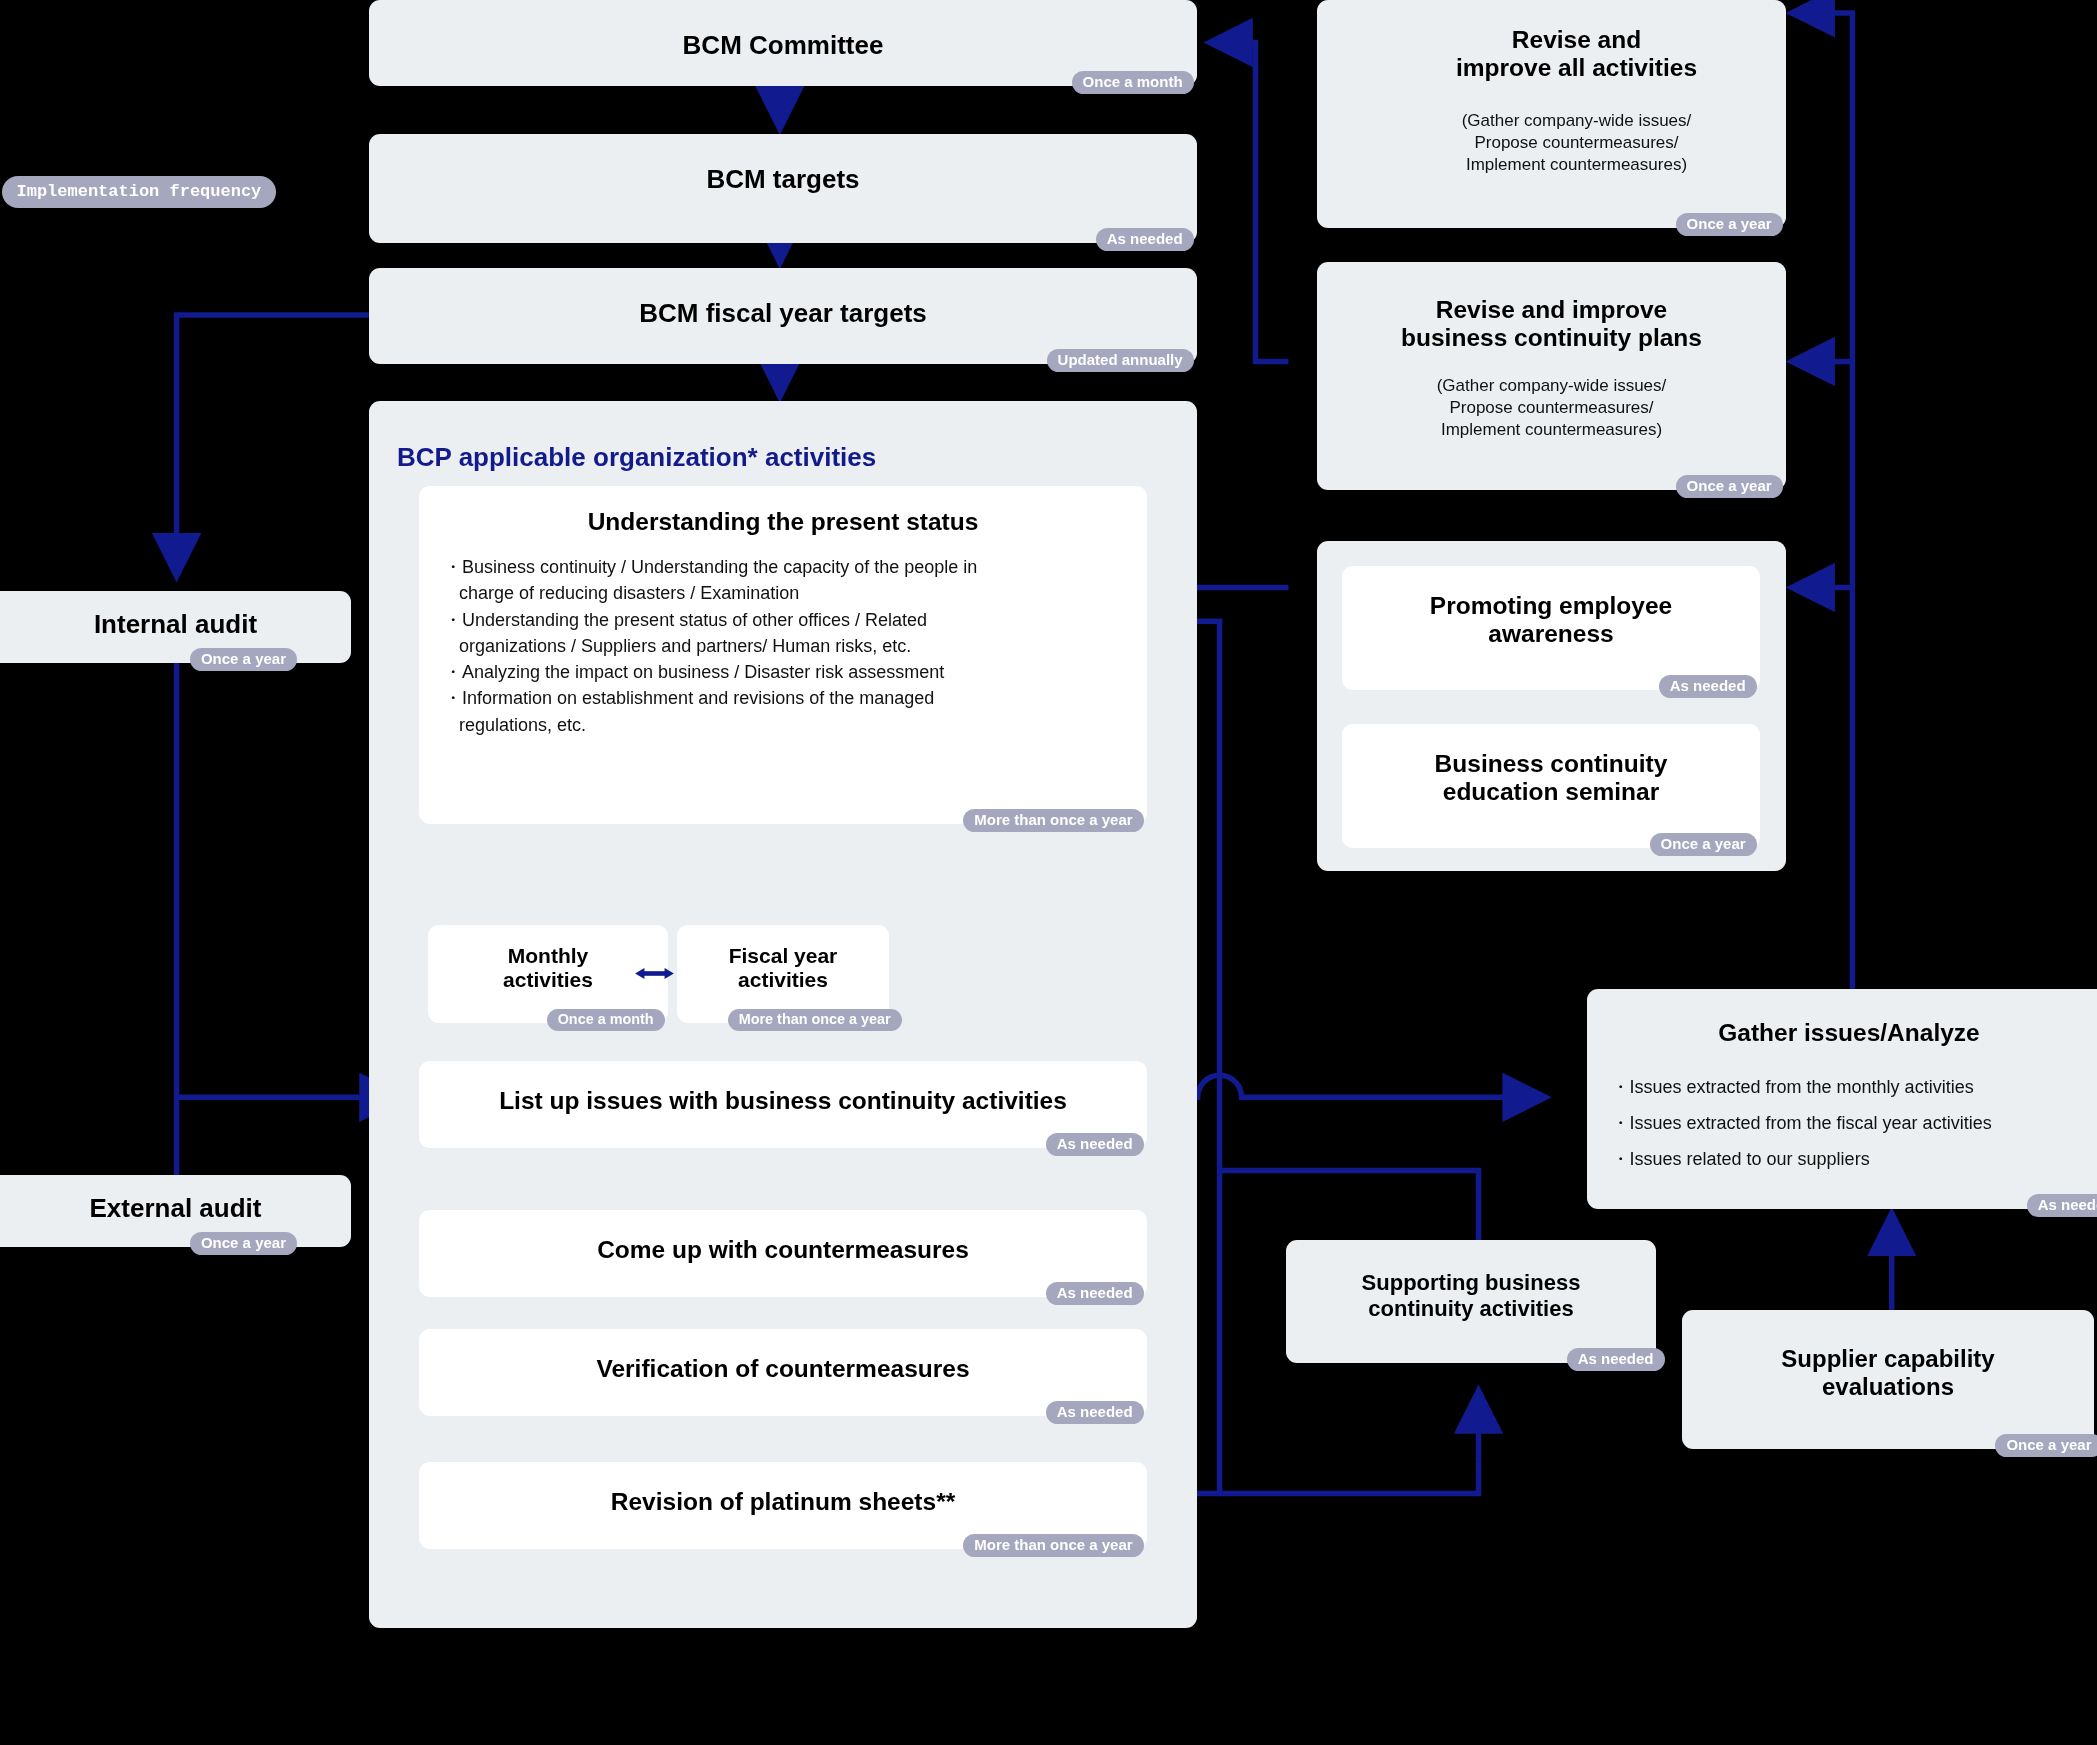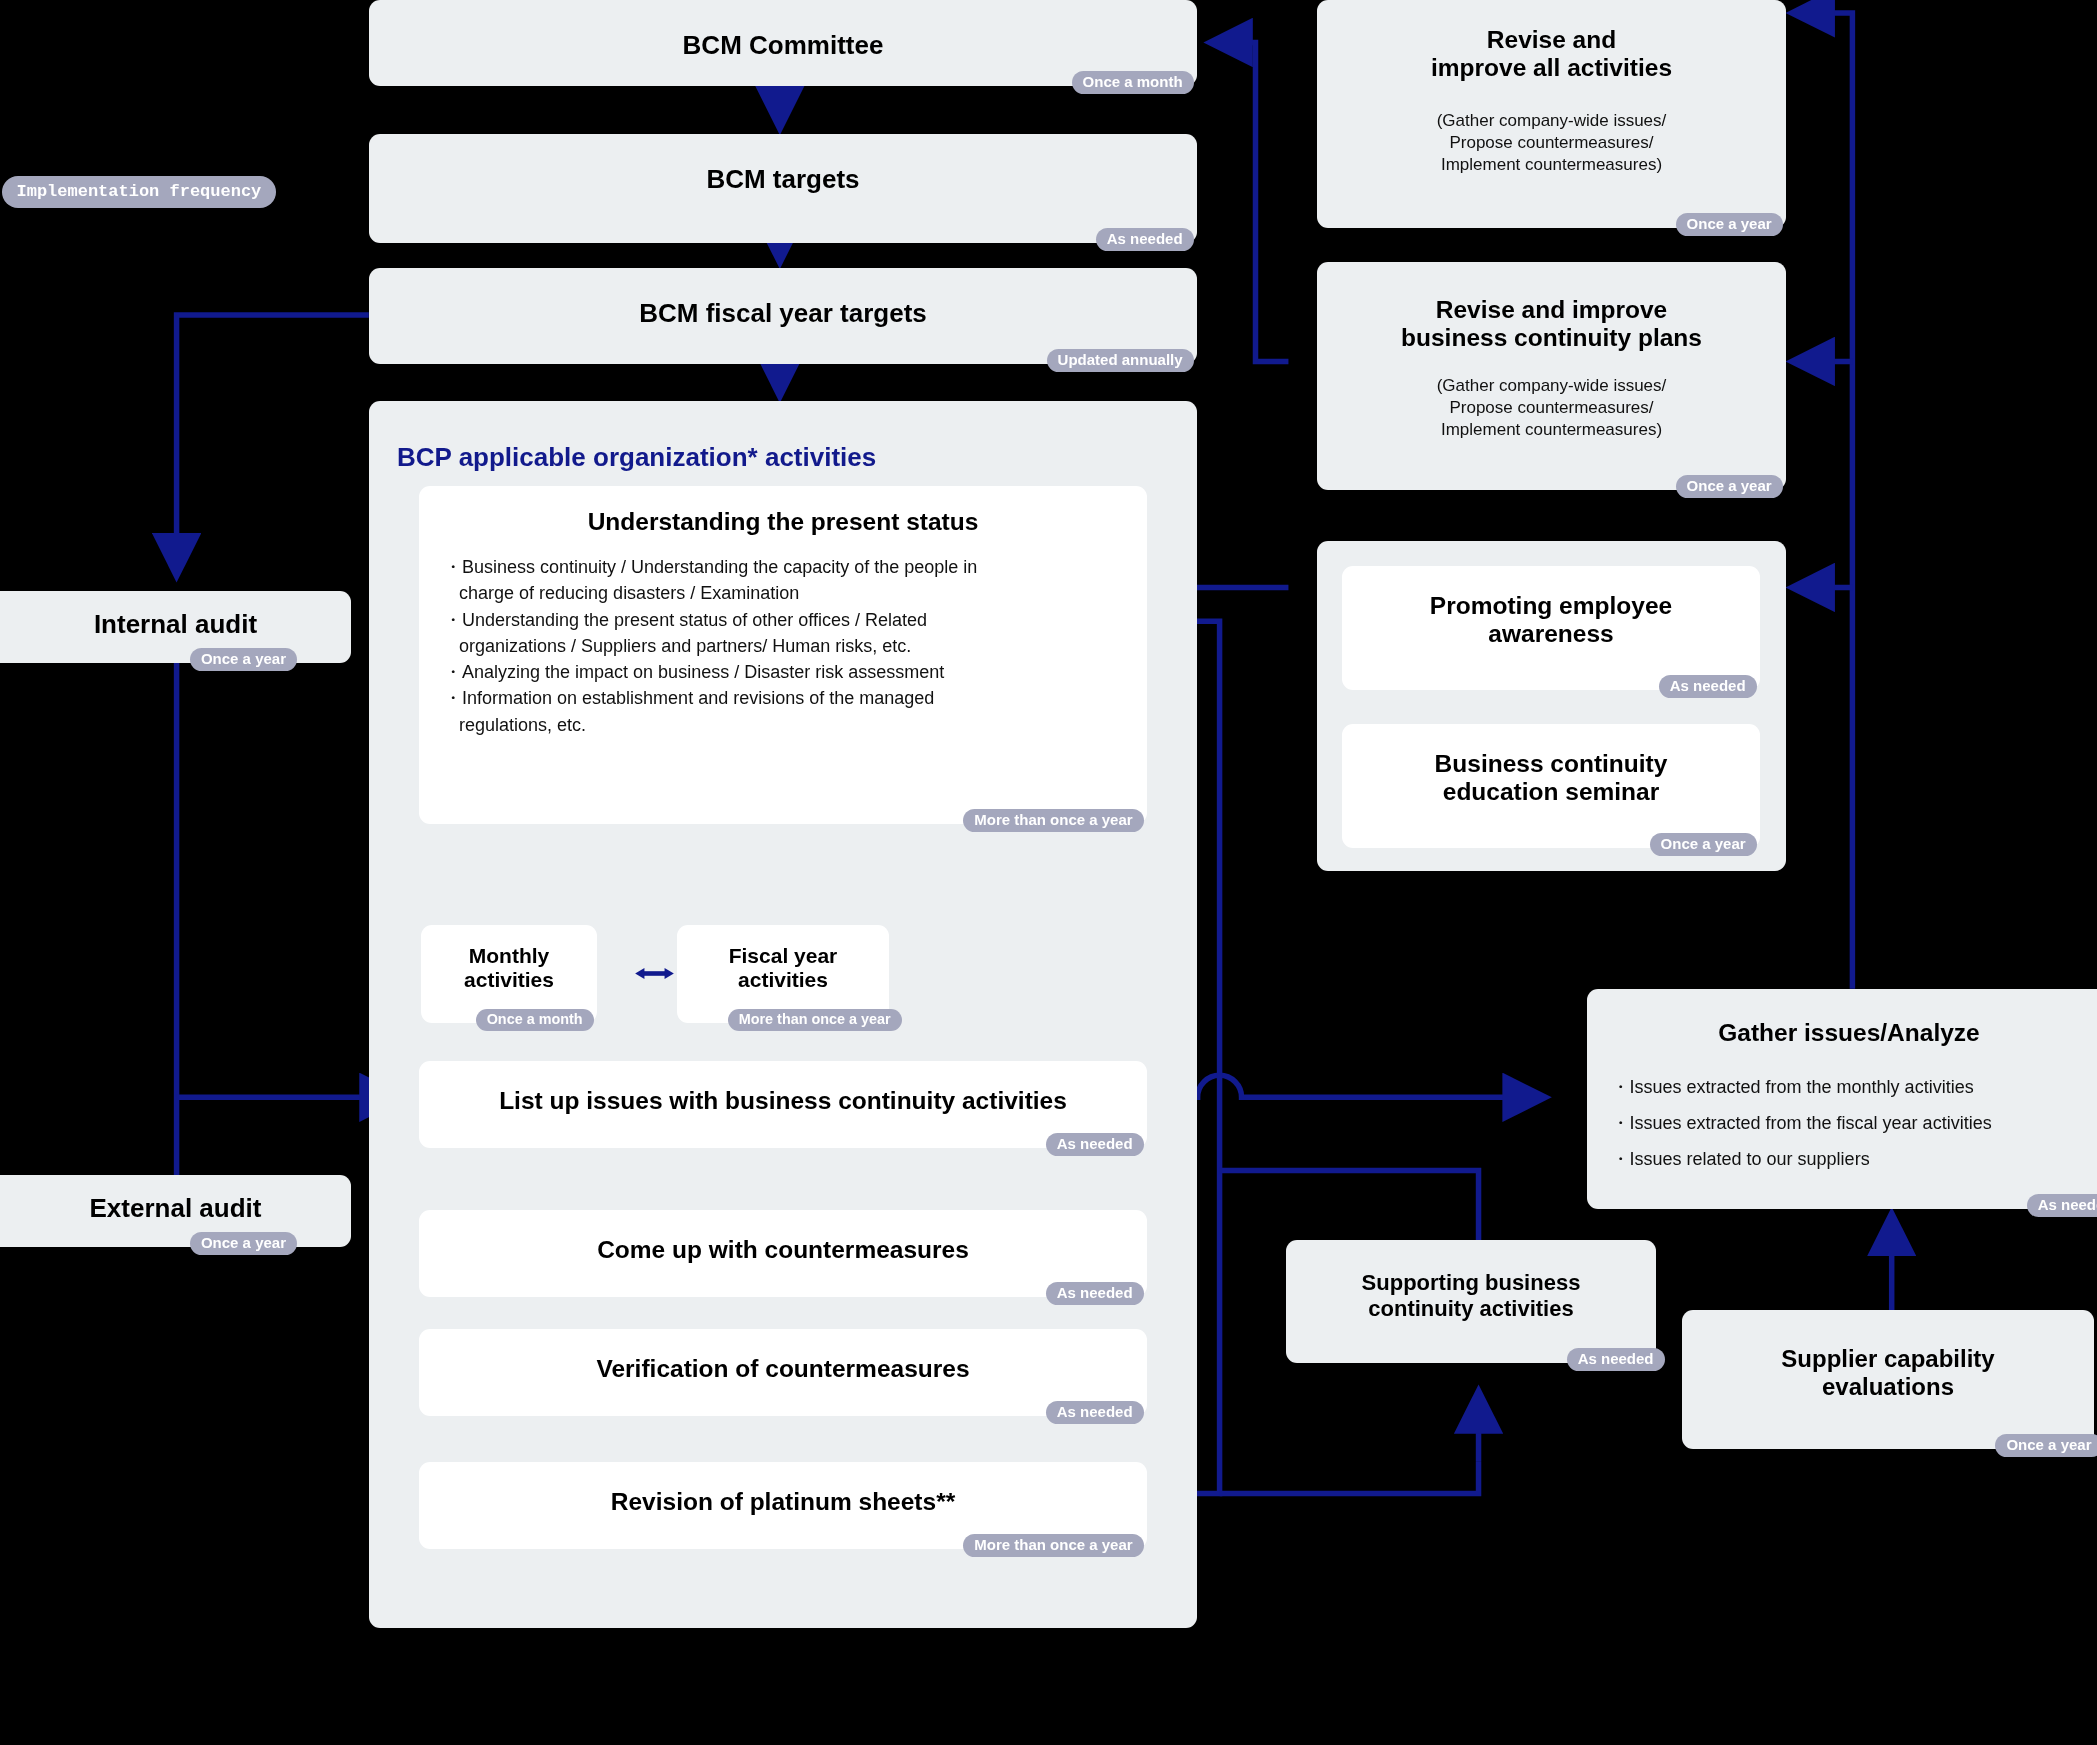--- a/index.html
+++ b/index.html
@@ -135,21 +135,21 @@
    charge of reducing disasters / Examination</div>
         <div>・Understanding the present status of other offices / Related
    organizations / Suppliers and partners/ Human risks, etc.</div>
         <div>・Analyzing the impact on business / Disaster risk assessment</div>
         <div>・Information on establishment and revisions of the managed
    regulations, etc.</div>
       </div>
       <div class="pill" style="font-size:15px;right:3.4px;bottom:-7.6px;">More than once a year</div>
     </div>
 
-    <div class="box white" style="left:52px;top:524px;width:176px;height:98px;">
+    <div class="box white" style="left:59px;top:524px;width:240px;height:98px;">
       <div class="title" style="font-size:21px;position:absolute;top:18.6px;white-space:pre-line;">Monthly
 activities</div>
       <div class="pill" style="font-size:14.4px;right:3.4px;bottom:-7.6px;">Once a month</div>
     </div>
 
     <div class="box white" style="left:308px;top:524px;width:212px;height:98px;">
       <div class="title" style="font-size:21px;position:absolute;top:18.6px;white-space:pre-line;">Fiscal year
 activities</div>
       <div class="pill" style="font-size:14.4px;right:-12.7px;bottom:-7.6px;">More than once a year</div>
     </div>
@@ -187,21 +187,21 @@
   <div class="box" style="left:-17px;top:591px;width:368px;height:72px;">
     <div class="title" style="font-size:26px;position:absolute;top:18px;padding-left:17px;box-sizing:border-box;">Internal audit</div>
     <div class="pill" style="font-size:15px;right:54px;bottom:-7.6px;">Once a year</div>
   </div>
 
   <div class="box" style="left:-17px;top:1175px;width:368px;height:72px;">
     <div class="title" style="font-size:26px;position:absolute;top:18px;padding-left:17px;box-sizing:border-box;">External audit</div>
     <div class="pill" style="font-size:15px;right:54px;bottom:-7.6px;">Once a year</div>
   </div>
 
-  <div class="box" style="left:1317px;top:0px;width:469px;height:228px;">
+  <div class="box" style="left:1317px;top:0px;width:469px;height:228px;padding-left:25px;">
     <div class="title" style="font-size:24.5px;position:absolute;top:26px;white-space:pre-line;">Revise and
 improve all activities</div>
     <div class="sub" style="position:absolute;top:110px;width:100%;font-size:17px;white-space:pre-line;">(Gather company-wide issues/
 Propose countermeasures/
 Implement countermeasures)</div>
     <div class="pill" style="font-size:15px;right:3.4px;bottom:-7.6px;">Once a year</div>
   </div>
 
   <div class="box" style="left:1317px;top:262px;width:469px;height:228px;">
     <div class="title" style="font-size:24.5px;position:absolute;top:34px;white-space:pre-line;">Revise and improve

